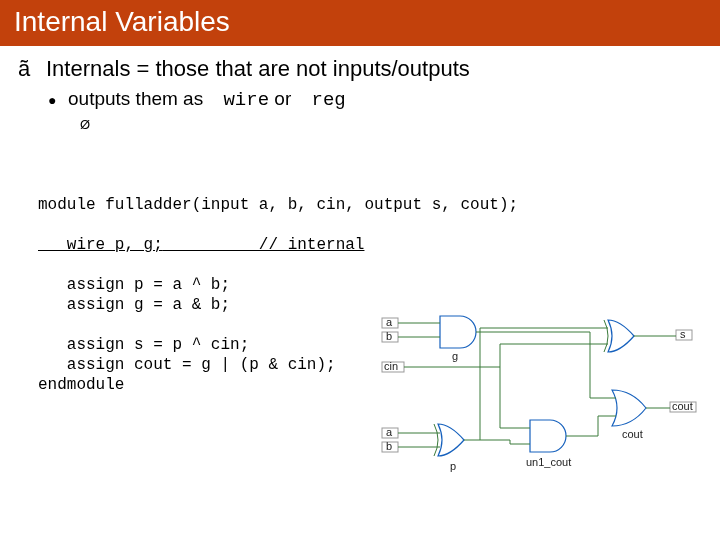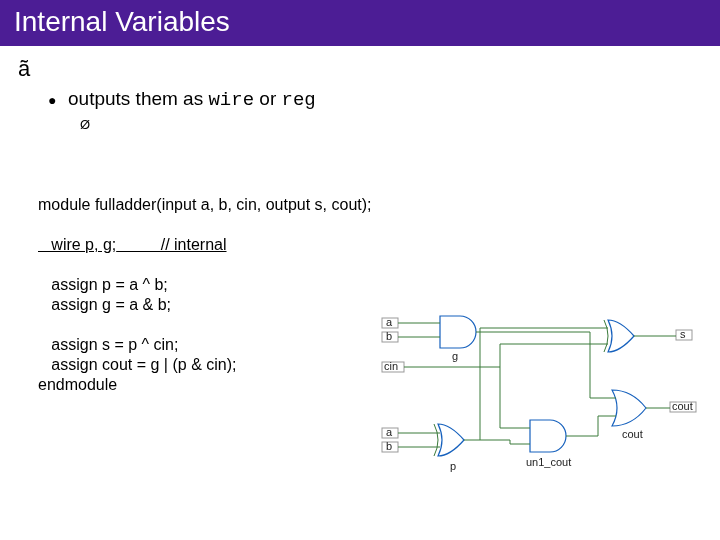--- a/index.html
+++ b/index.html
@@ -5,21 +5,21 @@
   * { margin: 0; padding: 0; box-sizing: border-box; }
   body {
     width: 720px;
     height: 540px;
     background: #fff;
     font-family: Verdana, Geneva, sans-serif;
     color: #000;
     overflow: hidden;
   }
   .title-bar {
-    background: #4c1d95;
+    background: #c2410c;
     color: #fff;
     font-size: 28px;
     padding: 6px 14px 8px 14px;
     font-weight: 400;
   }
   .content {
     padding: 10px 18px 0 18px;
   }
   .bullet-top {
     display: flex;
@@ -53,23 +53,23 @@
     gap: 8px;
     font-size: 17px;
     margin-left: 62px;
     margin-bottom: 4px;
   }
   .bullet-subsub .tri {
     font-size: 13px;
     line-height: 20px;
     flex-shrink: 0;
   }
-  .mono { font-family: "Courier New", Courier, monospace; }
+  .mono { font-family: "Courier New", Courier, monospace; margin-left: 15px; }
   .code-block {
-    font-family: Liberation Sans, sans-serif;
+    font-family: Liberation Mono, monospace;
     font-size: 16px;
     line-height: 1.25;
     margin-left: 20px;
     margin-top: 60px;
     white-space: pre;
   }
   .code-block .u { text-decoration: underline; }
   .diagram {
     position: absolute;
     left: 380px;
@@ -88,20 +88,21 @@
 </style>
 </head>
 <body>
 
 <div class="title-bar">Internal Variables</div>
 
 <div class="content">
 
   <div class="bullet-top">
     <span class="sym">ã</span>
+    <span>Internals = those that are not inputs/outputs</span>
   </div>
 
   <div class="bullet-sub">
     <span class="disc">●</span>
     <span>
       <span>outputs them as </span><span class="mono">wire</span><span> or </span><span class="mono">reg</span>
     </span>
   </div>
 
   <div class="bullet-subsub">

